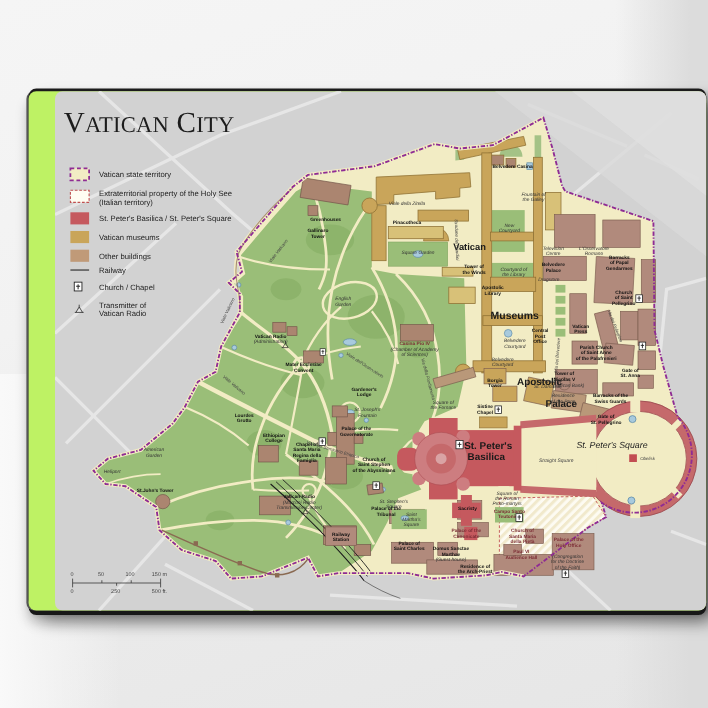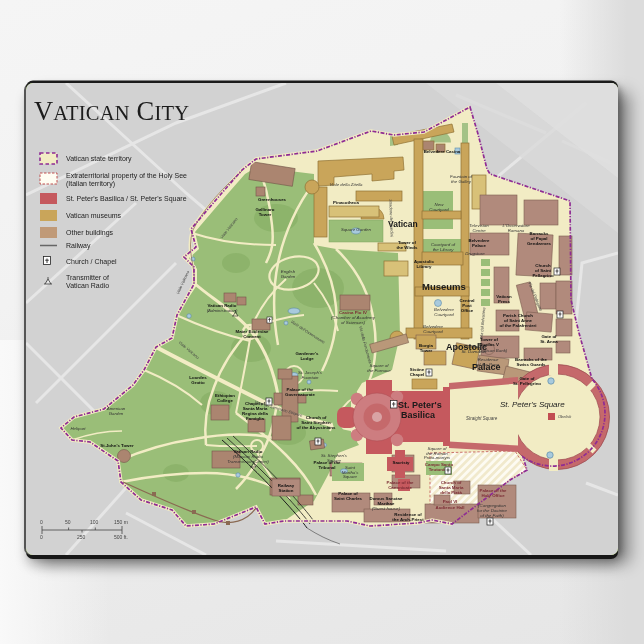--- a/index.html
+++ b/index.html
@@ -6,21 +6,21 @@
   body{width:644px;height:644px;overflow:hidden;position:relative;
        font-family:"Liberation Sans", sans-serif;
        background:linear-gradient(160deg,#f5f5f5 0%,#f2f2f2 35%,#eaeaea 70%,#e6e6e6 100%);}
   #bgwhite{position:absolute;left:0;top:340px;width:110px;height:304px;
        background:linear-gradient(90deg,#f9f9f9,rgba(249,249,249,0));}
   #bgright{position:absolute;left:560px;top:0;width:84px;height:644px;
        background:linear-gradient(90deg,rgba(222,222,222,0),#dcdcdc 80%);}
   #plaque{position:absolute;left:26px;top:83px;width:592px;height:472px;
        background:#bef264;border-radius:7px;
        box-shadow:0 -2.5px 0 #1b1b1b, -2px 0 0 #555,
-                  0 4px 0 #171717, 3px 2px 6px rgba(0,0,0,0.28), 12px 9px 16px rgba(0,0,0,0.38), 0 10px 12px rgba(0,0,0,0.22);}
+                  0 4px 0 #171717, 3px 2px 6px rgba(0,0,0,0.28), 12px 9px 16px rgba(0,0,0,0.38), 0 10px 12px rgba(0,0,0,0.22);padding-left:24px;}
   svg{display:block;}
 </style>
 </head>
 <body>
 
 <div id="bgwhite"></div>
 
 <div id="bgright"></div>
 
 <div id="plaque">

